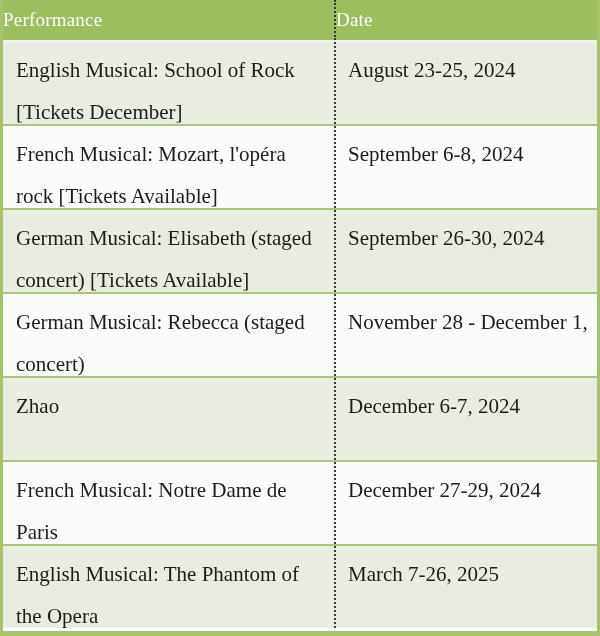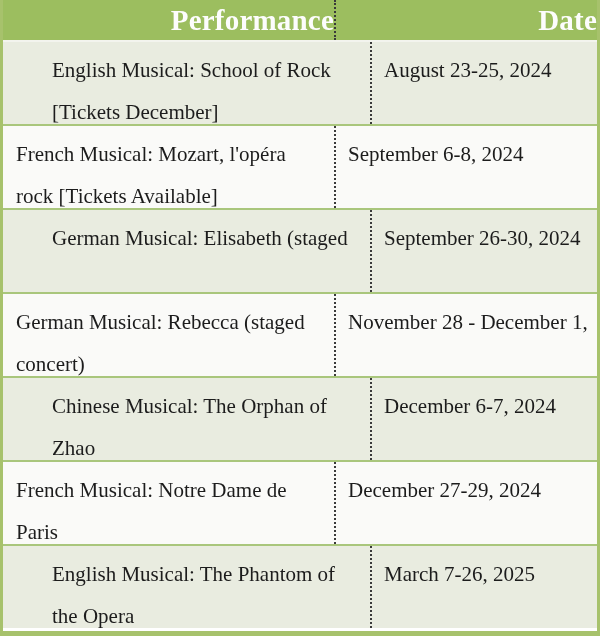--- a/index.html
+++ b/index.html
@@ -15,36 +15,36 @@
     overflow: hidden;
   }
   .header-row {
     display: flex;
     height: 40px;
     background: #9cbe5f;
   }
   .hcell {
     box-sizing: border-box;
     line-height: 40px;
-    text-align: right;
+    text-align: left;
     color: #fdfdfd;
-    font-weight: bold;
-    font-size: 29px;
+    font-weight: normal;
+    font-size: 19px;
     letter-spacing: 0.2px;
   }
   .col1 { width: 331px; }
   .col2 { flex: 1; border-left: 2px dotted #3a3a3a; }
   .row {
     display: flex;
     height: 84px;
     box-sizing: border-box;
     border-top: 2px solid #a9c67c;
   }
   .row.first { border-top: 2px solid #f3f4ee; }
-  .row.tint  { background: #e9ece0; padding-left: 36px; }
+  .row.tint  { background: #e9ece0; }
   .row.plain { background: #fafaf8; justify-content: center; }
   .cell {
     box-sizing: border-box;
     padding: 7px 8px 0 13px;
     font-size: 21px;
     line-height: 42px;
     color: #1c1c1c;
     overflow: hidden;
   }
   .cell .ln { display: block; white-space: nowrap; }
@@ -78,40 +78,40 @@
     </div>
     <div class="cell col2">
       <span class="ln">September 6-8, 2024</span>
       <span class="ln"></span>
     </div>
   </div>
 
   <div class="row tint">
     <div class="cell col1">
       <span class="ln">German Musical: Elisabeth (staged</span>
+      <span class="ln">concert) [Tickets Available]</span>
     </div>
     <div class="cell col2">
       <span class="ln">September 26-30, 2024</span>
       <span class="ln"></span>
     </div>
   </div>
 
   <div class="row plain">
     <div class="cell col1">
       <span class="ln">German Musical: Rebecca (staged</span>
       <span class="ln">concert)</span>
     </div>
     <div class="cell col2">
       <span class="ln">November 28 - December 1,</span>
     </div>
   </div>
 
   <div class="row tint">
     <div class="cell col1">
-      <span class="ln">Chinese Musical: The Orphan of</span>
       <span class="ln">Zhao</span>
     </div>
     <div class="cell col2">
       <span class="ln">December 6-7, 2024</span>
       <span class="ln"></span>
     </div>
   </div>
 
   <div class="row plain">
     <div class="cell col1">

